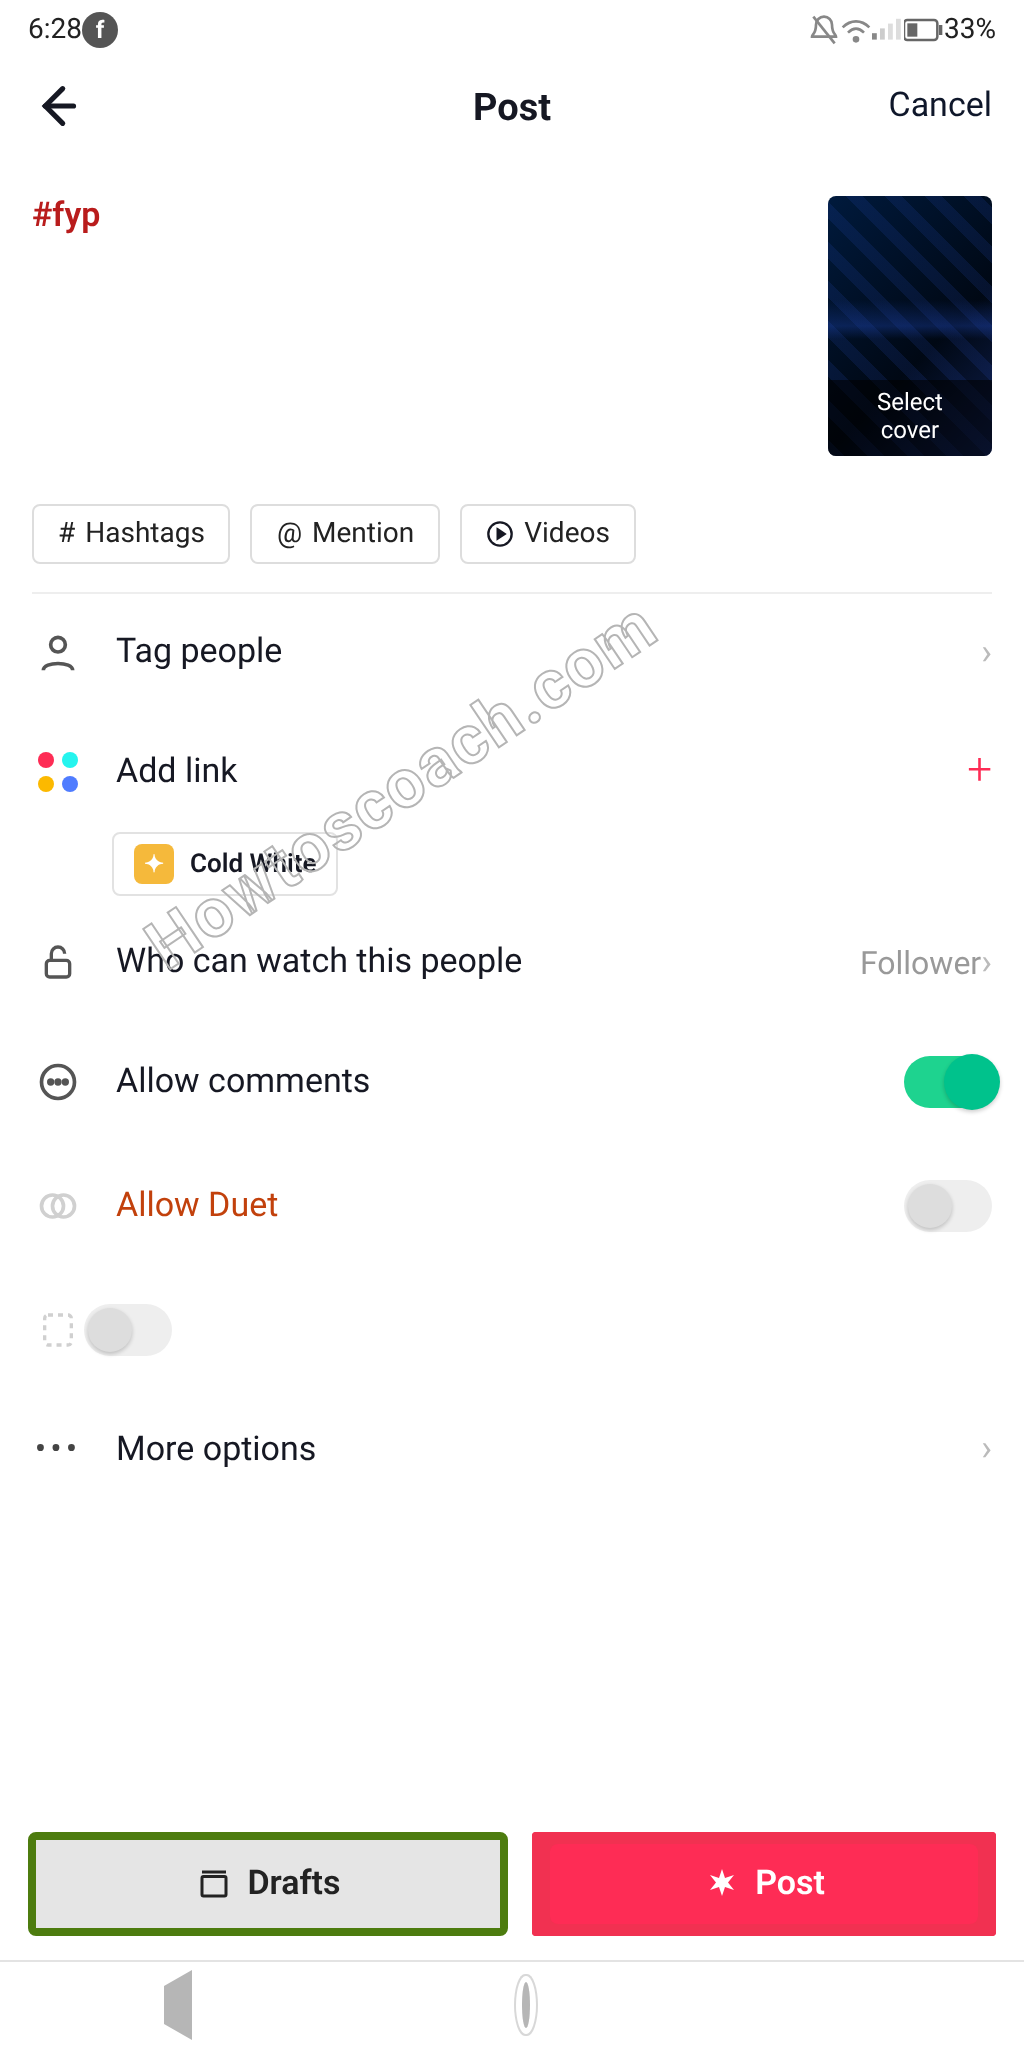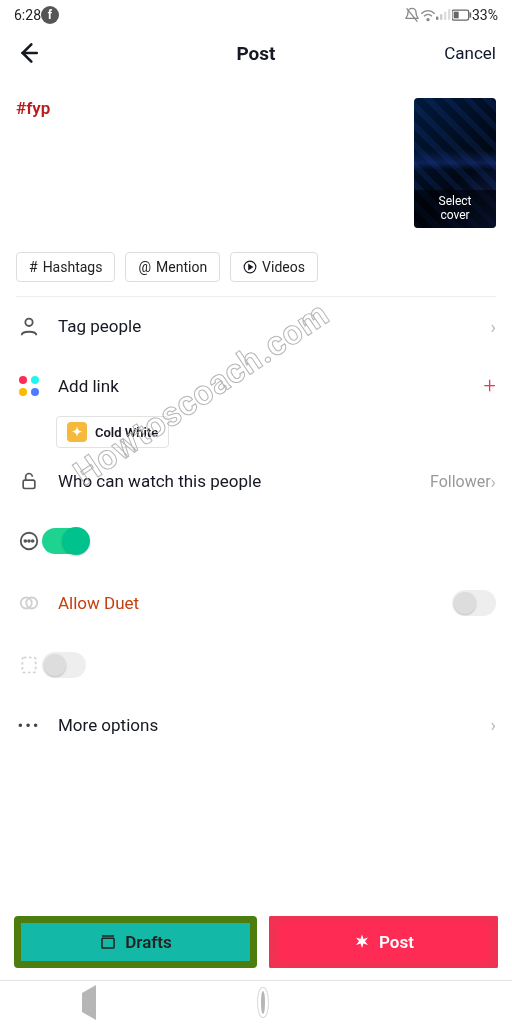--- a/index.html
+++ b/index.html
@@ -99,21 +99,21 @@
   .toggle.off-disabled .knob { background:#ddd; }
   
   .bottom-btns {
     position:absolute; bottom:56px; left:0; right:0;
     display:flex; gap:12px; padding: 0 14px;
   }
   .btn {
     flex:1; height:52px; display:flex; align-items:center; justify-content:center;
     font-size:17px; font-weight:600; border-radius:4px; gap:8px;
   }
-  .btn-drafts { border:7px solid #4d7c0f; background:#14b8a6; color:#222; }
+  .btn-drafts { border:4px solid #4d7c0f; background:#e5e5e5; color:#222; }
   .btn-post-wrap{
     flex:1; height:52px; background:#f13151; position:relative; border-radius:2px;
     box-shadow: inset 0 0 0 6px #f13151;
     display:flex; align-items:center; justify-content:center;
   }
   .btn-post {
     background:#fe2c55; color:#fff; width:92%; height:78%;
     display:flex; align-items:center; justify-content:center; gap:8px;
     font-size:17px; font-weight:600; border-radius:4px;
   }
@@ -261,20 +261,21 @@
 
 <div class="row">
   <span class="row-icon">
     <svg width="22" height="22" viewBox="0 0 24 24" fill="none" stroke="#555" stroke-width="2">
         <circle cx="12" cy="12" r="9"></circle>
         <circle cx="8" cy="12" r="1" fill="#555"></circle>
         <circle cx="12" cy="12" r="1" fill="#555"></circle>
         <circle cx="16" cy="12" r="1" fill="#555"></circle>
       </svg>
   </span>
+  <span class="row-label">Allow comments</span>
   <span class="toggle on">
       <span class="knob"></span>
     </span>
 </div>
 
 <div class="row disabled">
   <span class="row-icon">
     <svg width="22" height="22" viewBox="0 0 24 24" fill="none" stroke="#d0d0d0" stroke-width="2">
         <circle cx="9" cy="12" r="6"></circle>
         <circle cx="15" cy="12" r="6"></circle>

